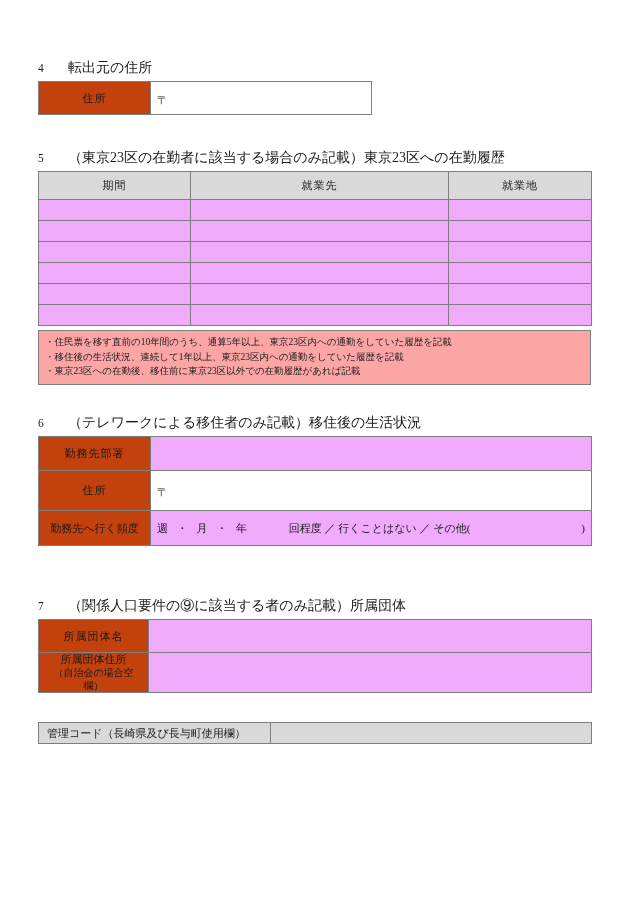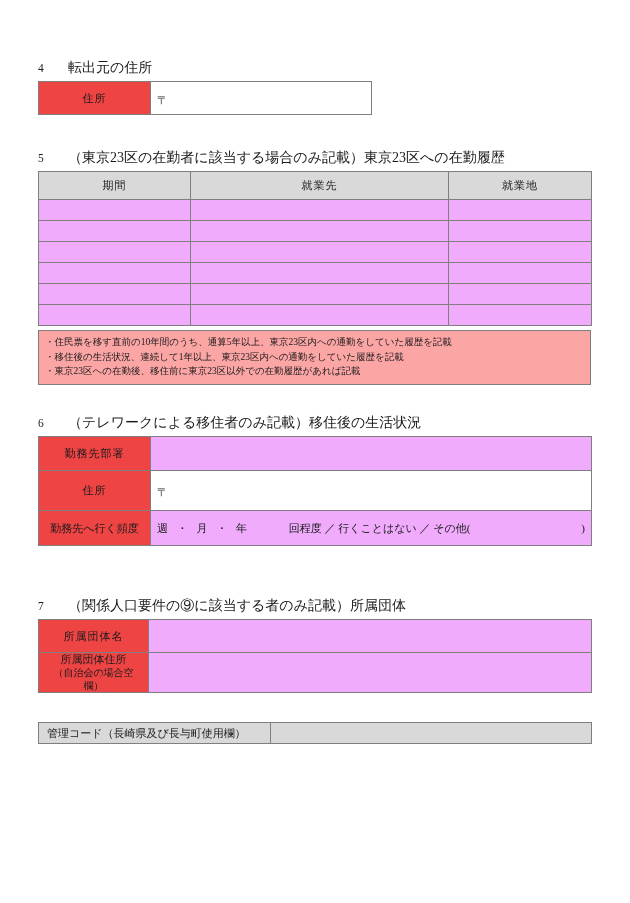--- a/index.html
+++ b/index.html
@@ -53,21 +53,21 @@
     background: #ffffff;
   }
   table.form td {
     border: 1px solid #7f7f7f;
     font-size: 11px;
     padding: 0 6px;
     vertical-align: middle;
     box-sizing: border-box;
   }
   td.lbl {
-    background: #ef4444;
+    background: #c2410c;
     text-align: center;
     letter-spacing: 1px;
   }
   td.val {
     background: #ffffff;
     text-align: left;
     vertical-align: top;
   }
   td.val-mid {
     background: #f0abfc;

